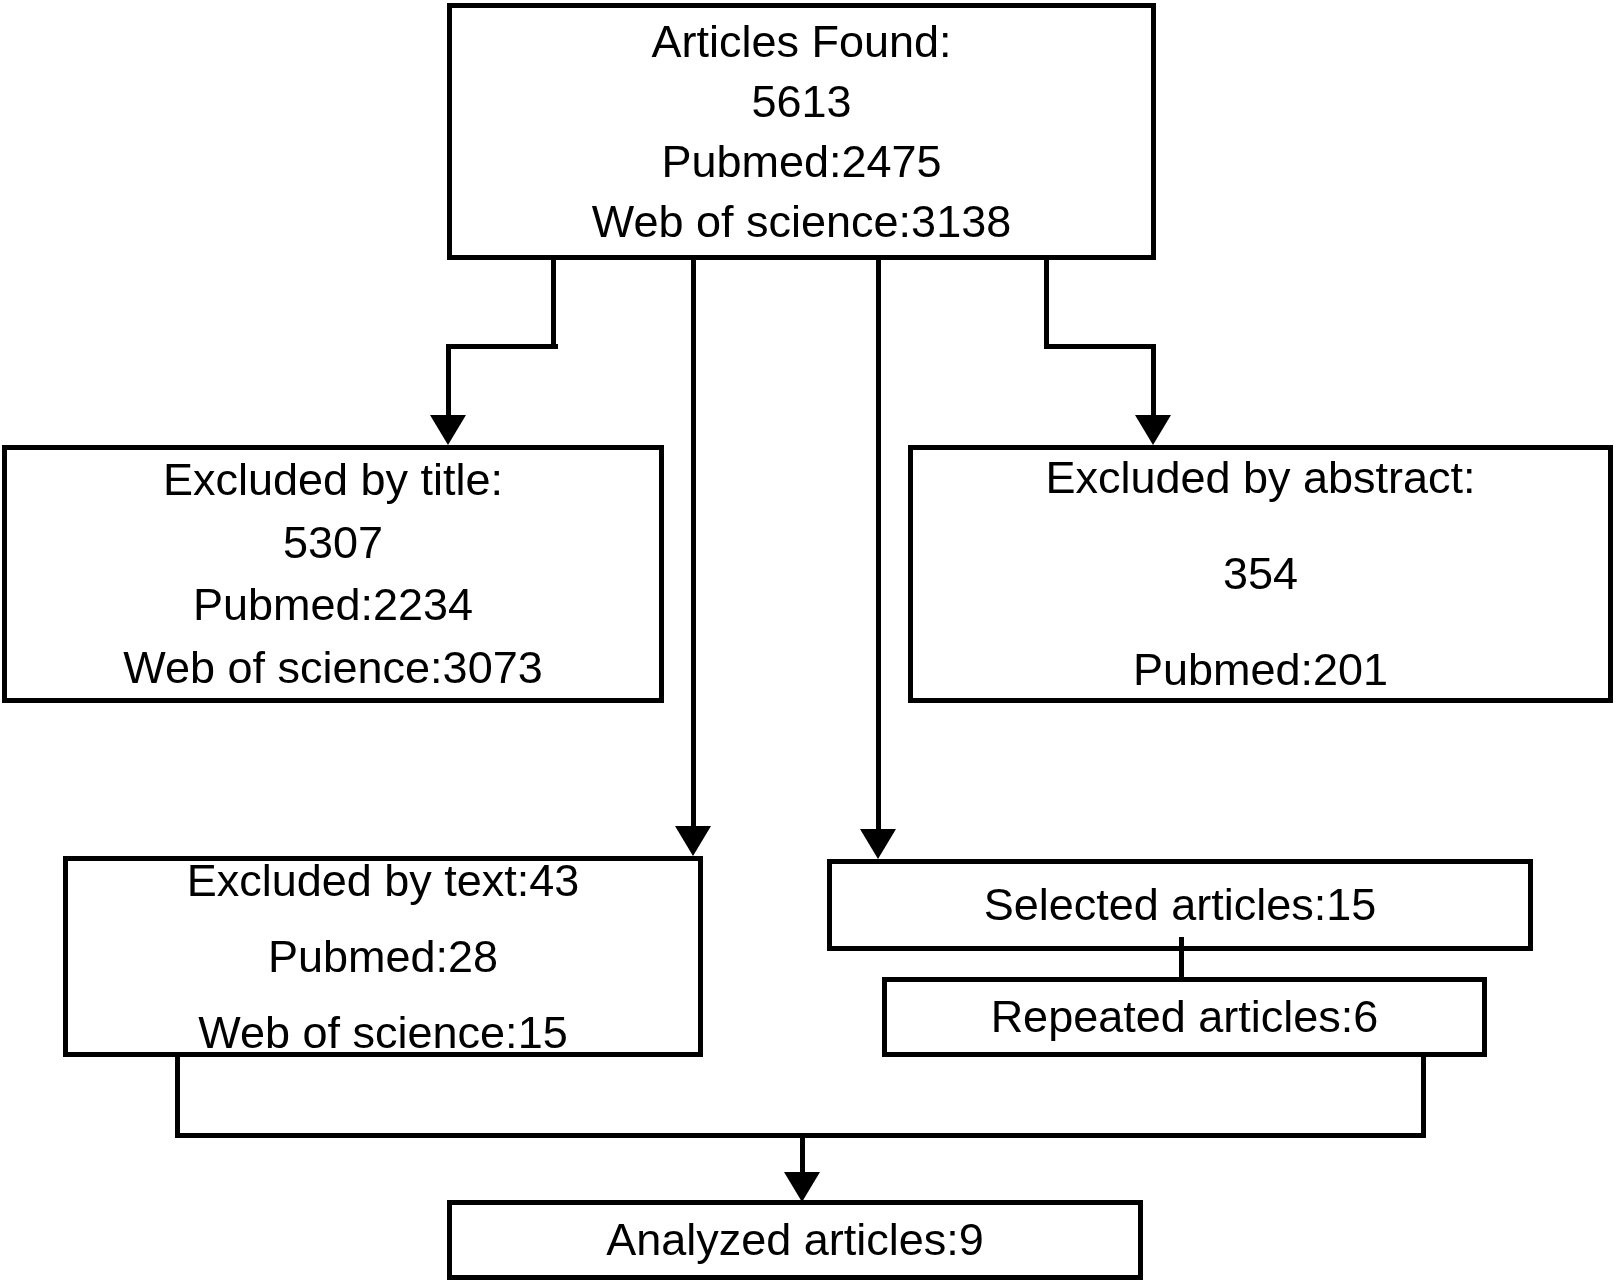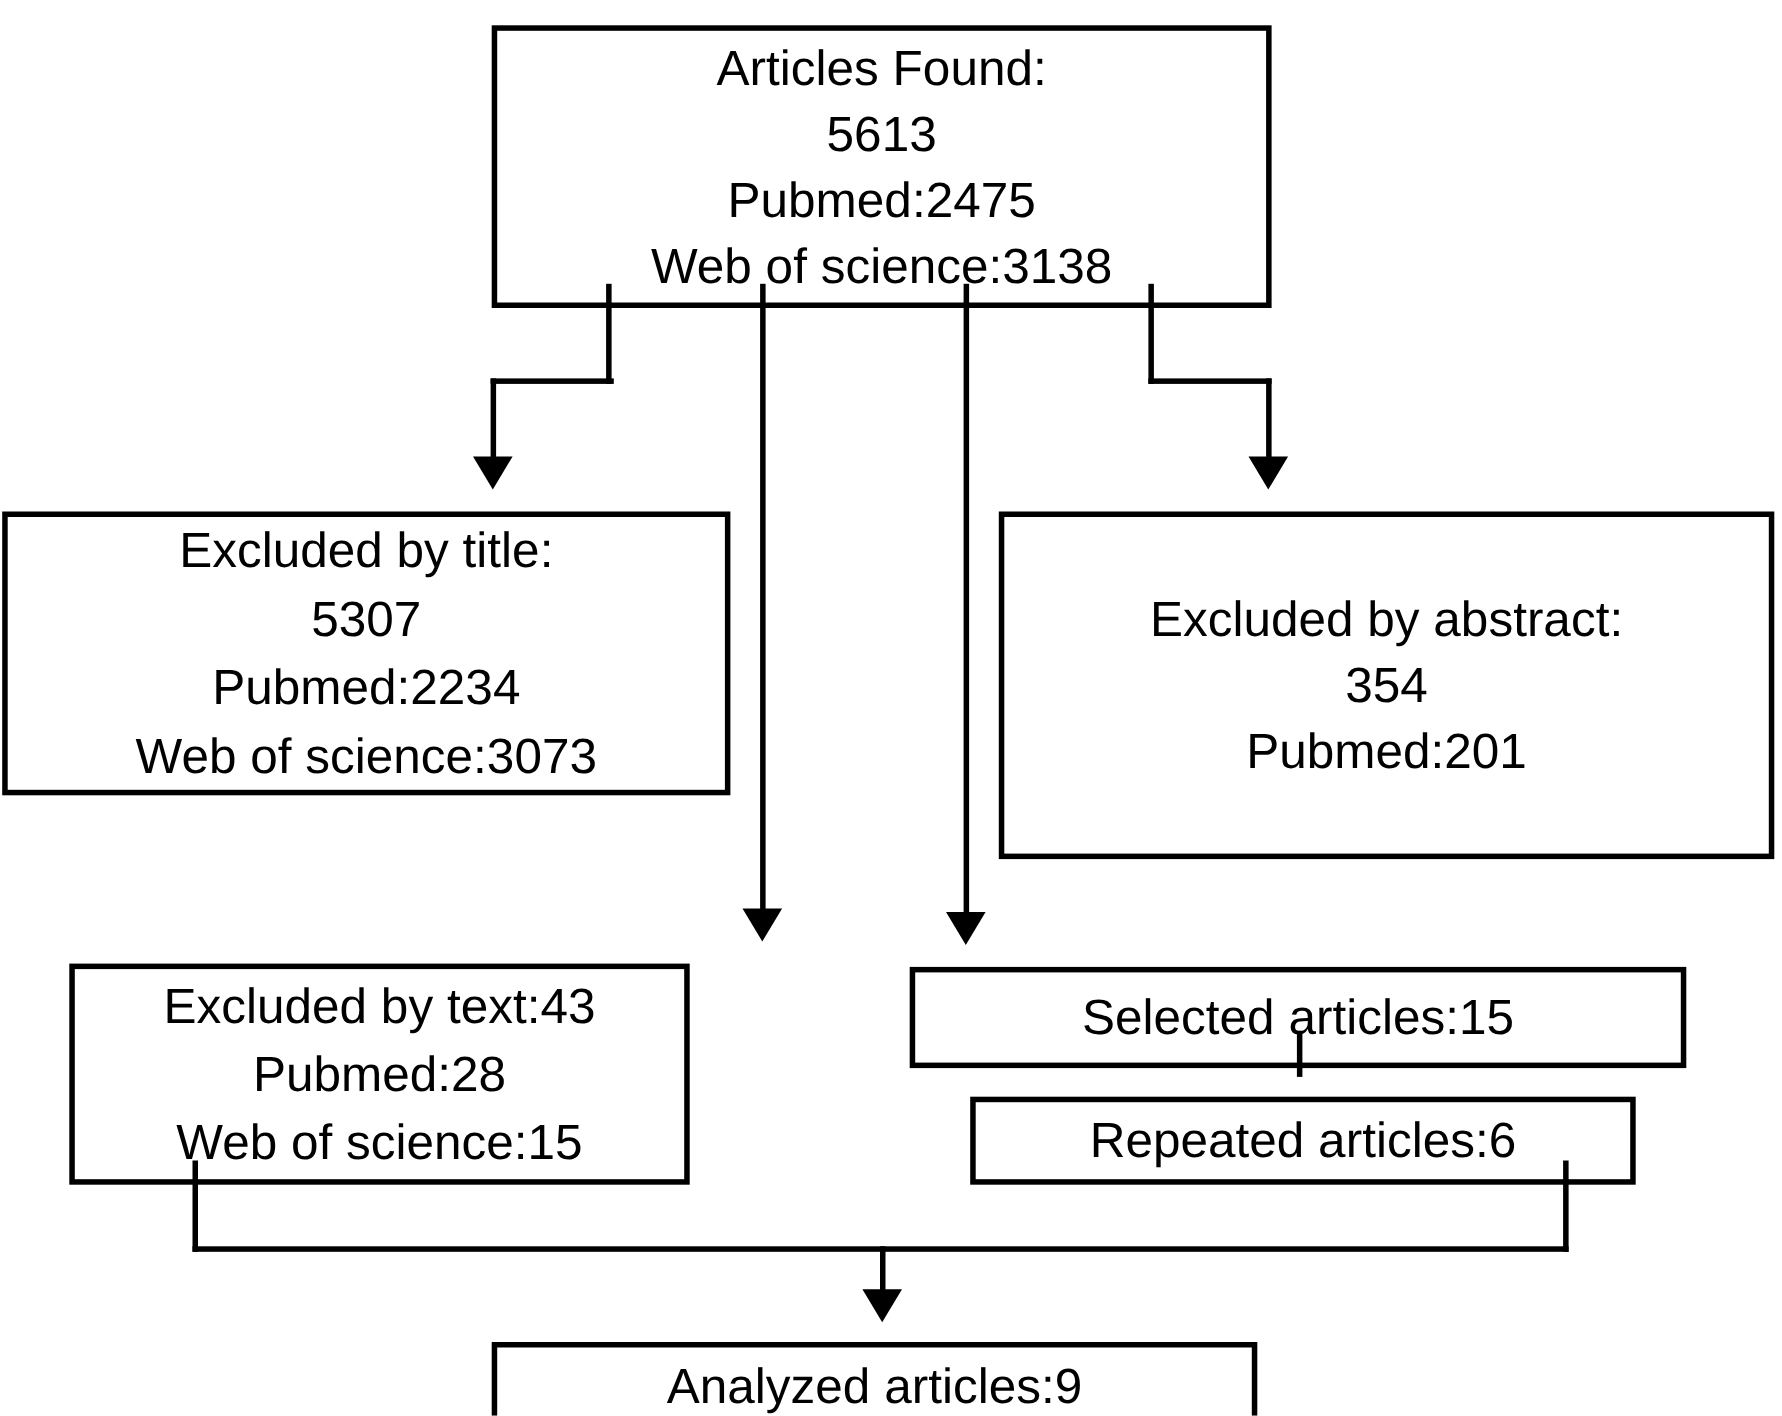--- a/index.html
+++ b/index.html
@@ -16,21 +16,20 @@
   .box {
     position:absolute;
     border:5px solid var(--line);
     background:var(--bg);
     display:flex;
     flex-direction:column;
     justify-content:center;
     align-items:center;
     text-align:center;
     font-size:45px;
-    margin-top:20px;
   }
   .box .line { line-height:60px; white-space:nowrap; }
   .box.three .line { line-height:62px; }
   .vline { position:absolute; width:5px; background:var(--line); }
   .hline { position:absolute; height:5px; background:var(--line); }
   .arrow-down {
     position:absolute;
     width:0; height:0;
     border-left:18px solid transparent;
     border-right:18px solid transparent;
@@ -65,27 +64,27 @@
   <div class="vline" style="left:1151px; top:344px; height:75px;"></div>
   <div class="arrow-down" style="left:1135px; top:415px;"></div>
 
   <div class="box" style="left:2px; top:445px; width:662px; height:258px;justify-content:space-between;">
     <div class="line">Excluded by title:</div>
     <div class="line">5307</div>
     <div class="line">Pubmed:2234</div>
     <div class="line">Web of science:3073</div>
   </div>
 
-  <div class="box" style="left:908px; top:445px; width:705px; height:316px;">
+  <div class="box" style="left:908px; top:445px; width:705px; height:258px;gap:36px;">
     <div class="line">Excluded by abstract:</div>
     <div class="line">354</div>
     <div class="line">Pubmed:201</div>
   </div>
 
-  <div class="box three" style="left:63px; top:856px; width:564px; height:201px;">
+  <div class="box three" style="left:63px; top:856px; width:640px; height:201px;gap:14px;">
     <div class="line">Excluded by text:43</div>
     <div class="line">Pubmed:28</div>
     <div class="line">Web of science:15</div>
   </div>
 
   <div class="box" style="left:827px; top:859px; width:706px; height:92px;">
     <div class="line">Selected articles:15</div>
   </div>
 
   <div class="vline" style="left:1179px; top:937px; height:42px;"></div>

